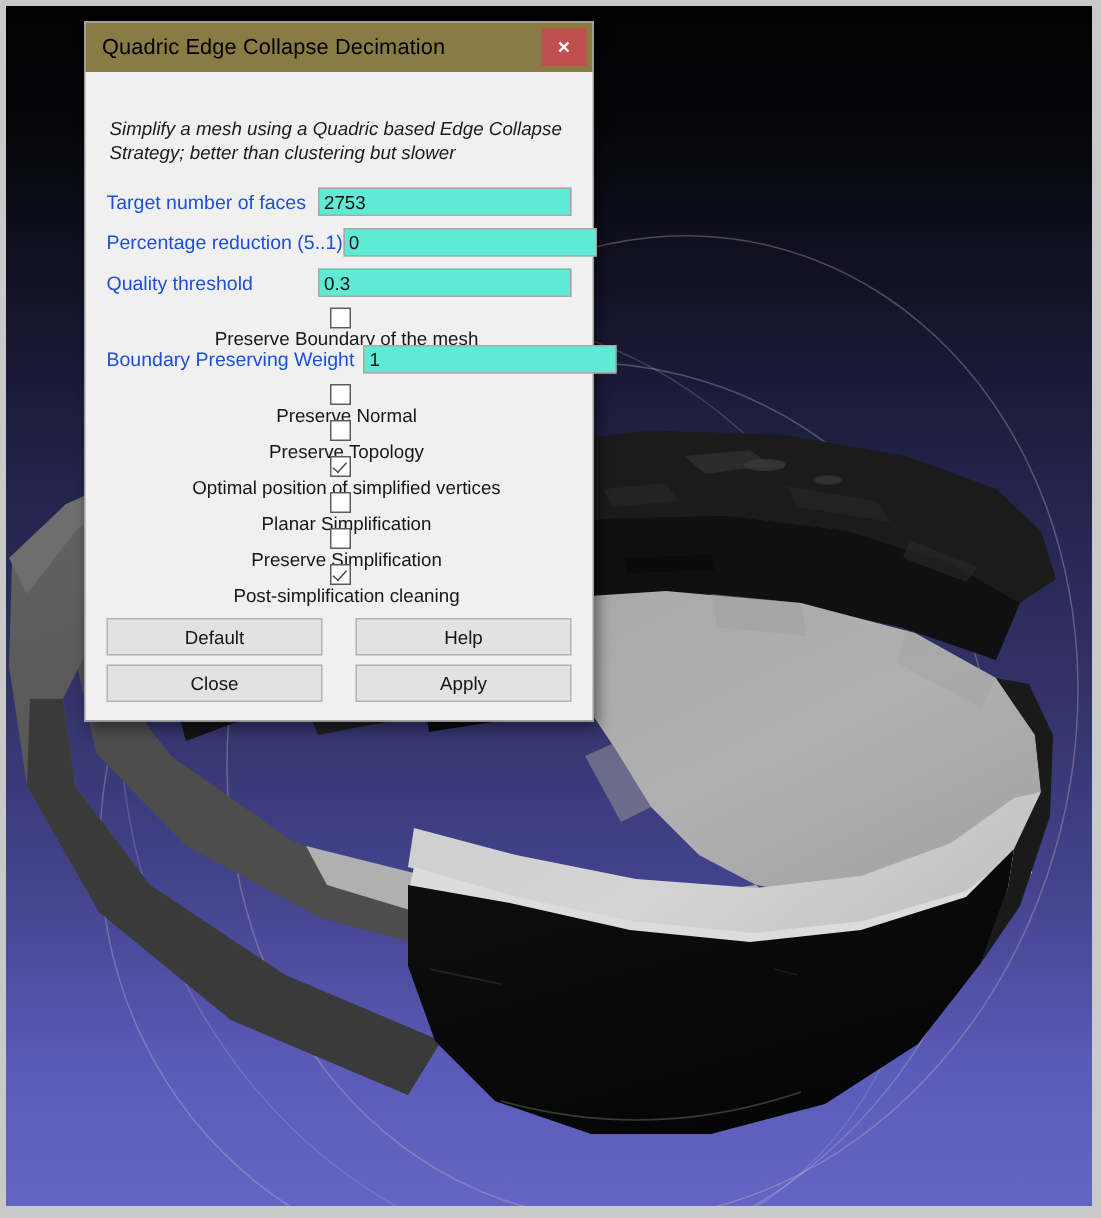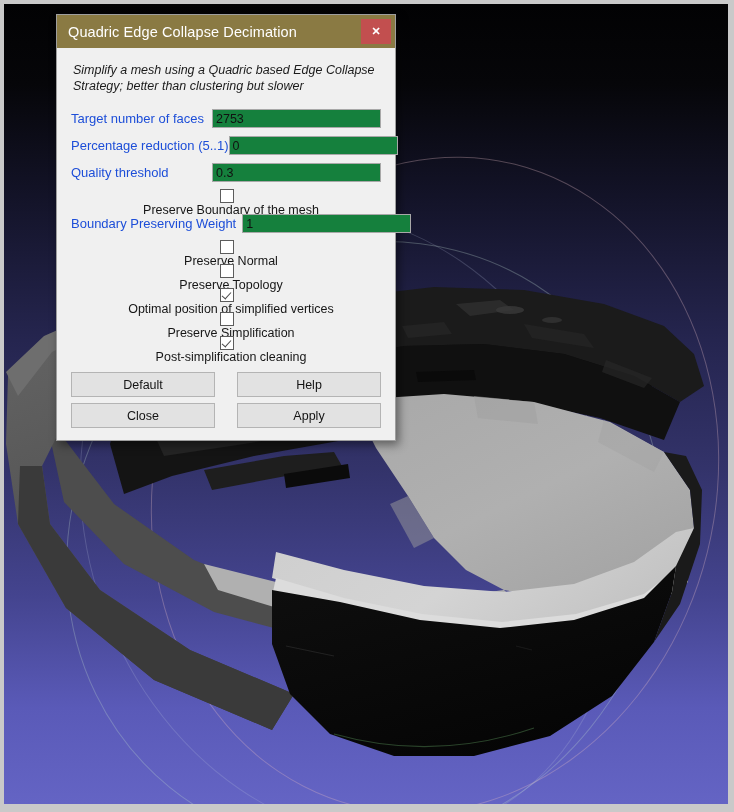--- a/index.html
+++ b/index.html
@@ -85,40 +85,40 @@
   }
   #titlebar {
     height: 33px;
     background: #8a7a43;
     display: flex;
     align-items: center;
     justify-content: space-between;
     padding-left: 11px;
   }
   #title-text {
-    color: #ffffff;
+    color: #000000;
     font-size: 14.5px;
     letter-spacing: 0.1px;
     white-space: nowrap;
   }
   #close-btn {
     width: 30px;
     height: 25px;
     margin-right: 4px;
     background: #c24f4f;
     color: #ffffff;
     font-size: 11px;
     display: flex;
     align-items: center;
     justify-content: center;
     cursor: pointer;
     font-weight: bold;
   }
 
-  #dialog-body { padding: 10px 14px 12px 14px; }
+  #dialog-body { padding: 26px 14px 12px 14px; }
 
   #description {
     font-style: italic;
     font-size: 12.5px;
     line-height: 16px;
     color: #1b1b1b;
     margin: 4px 2px 14px 2px;
   }
 
   .field-row {
@@ -131,21 +131,21 @@
     font-size: 13px;
     color: #1d4ed8;
     white-space: nowrap;
   }
   .field-label.fixed { width: 172px; }
   .field-label.auto { padding-right: 6px; text-align: center; }
   .field-input {
     flex: 1;
     height: 19px;
     box-sizing: border-box;
-    background: #15803d;
+    background: #5eead4;
     border: 1px solid #a8a8a8;
     font-family: "Liberation Sans", sans-serif;
     font-size: 12.5px;
     color: #111111;
     padding: 0 3px;
     outline: none;
   }
 
   .check-row {
     display: flex;
@@ -376,20 +376,24 @@
         <div class="check-row">
           <span class="checkbox"></span>
           <span class="check-label">Preserve Topology</span>
         </div>
 
         <div class="check-row">
           <span class="checkbox checked"></span>
           <span class="check-label">Optimal position of simplified vertices</span>
         </div>
 
+        <div class="check-row">
+          <span class="checkbox"></span>
+          <span class="check-label">Planar Simplification</span>
+        </div>
 
         <div class="check-row">
           <span class="checkbox"></span>
           <span class="check-label">Preserve Simplification</span>
         </div>
 
         <div class="check-row">
           <span class="checkbox checked"></span>
           <span class="check-label">Post-simplification cleaning</span>
         </div>

